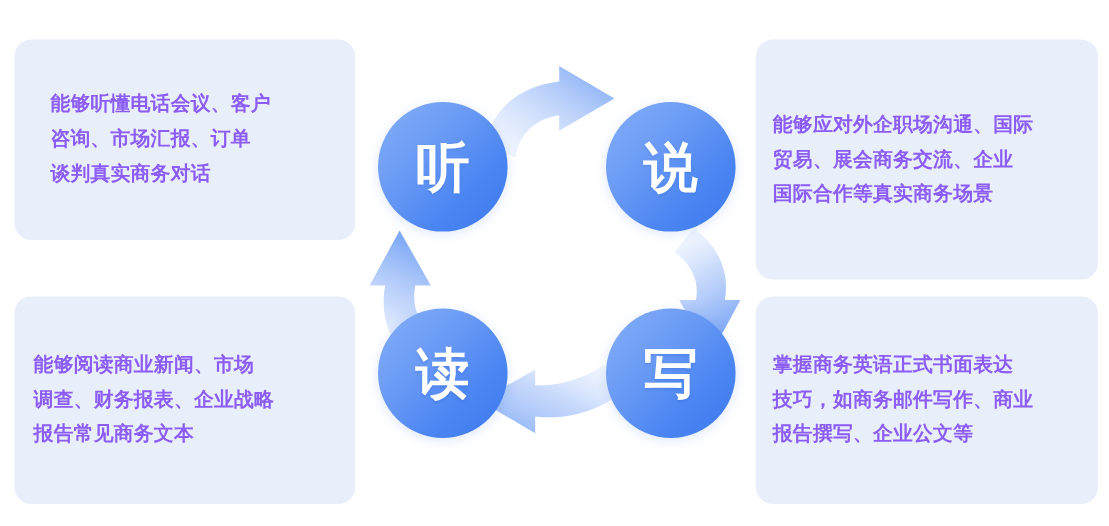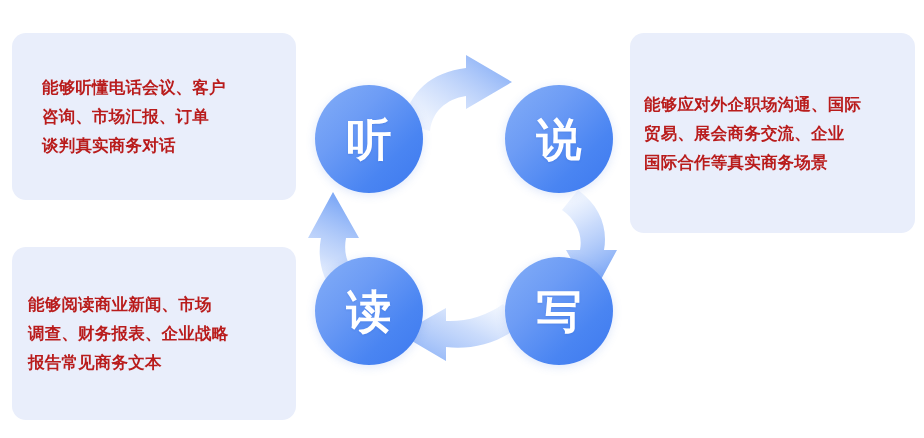--- a/index.html
+++ b/index.html
@@ -14,21 +14,21 @@
   
   .card{
     position:absolute;
     background:#e9eefb;
     border-radius:14px;
     box-sizing:border-box;
     display:flex;
     align-items:center;
   }
   .card-text{
-    color:#b91c1c;
+    color:#8b5cf6;
     font-size:16.5px;
     line-height:29px;
     font-weight:700;
     letter-spacing:.2px;
     white-space:pre-line;
     width:100%;
   }
   #card-listen   {left:12px; top:33px;  width:284px; height:167px; padding:0 30px;}
   #card-speak    {left:630px;top:33px;  width:285px; height:200px; padding:0 12px 0 14px;}
   #card-read     {left:12px; top:247px; width:284px; height:173px; padding:0 16px;}
@@ -99,20 +99,25 @@
 贸易、展会商务交流、企业
 国际合作等真实商务场景</div>
   </div>
 
   <div class="card" id="card-read">
     <div class="card-text">能够阅读商业新闻、市场
 调查、财务报表、企业战略
 报告常见商务文本</div>
   </div>
 
+  <div class="card" id="card-write">
+    <div class="card-text">掌握商务英语正式书面表达
+技巧，如商务邮件写作、商业
+报告撰写、企业公文等</div>
+  </div>
 
   <svg id="arrows" viewBox="0 0 924 438">
     <defs>
       <linearGradient id="gradRight" x1="0" y1="1" x2="1" y2="0">
         <stop offset="0%" stop-color="#b9d0fa" stop-opacity="0.05"></stop>
         <stop offset="45%" stop-color="#a6c3f9" stop-opacity="0.55"></stop>
         <stop offset="100%" stop-color="#76a3f5" stop-opacity="1"></stop>
       </linearGradient>
       <linearGradient id="gradDown" x1="0" y1="0" x2="0.3" y2="1">
         <stop offset="0%" stop-color="#c9dcfc" stop-opacity="0.10"></stop>

